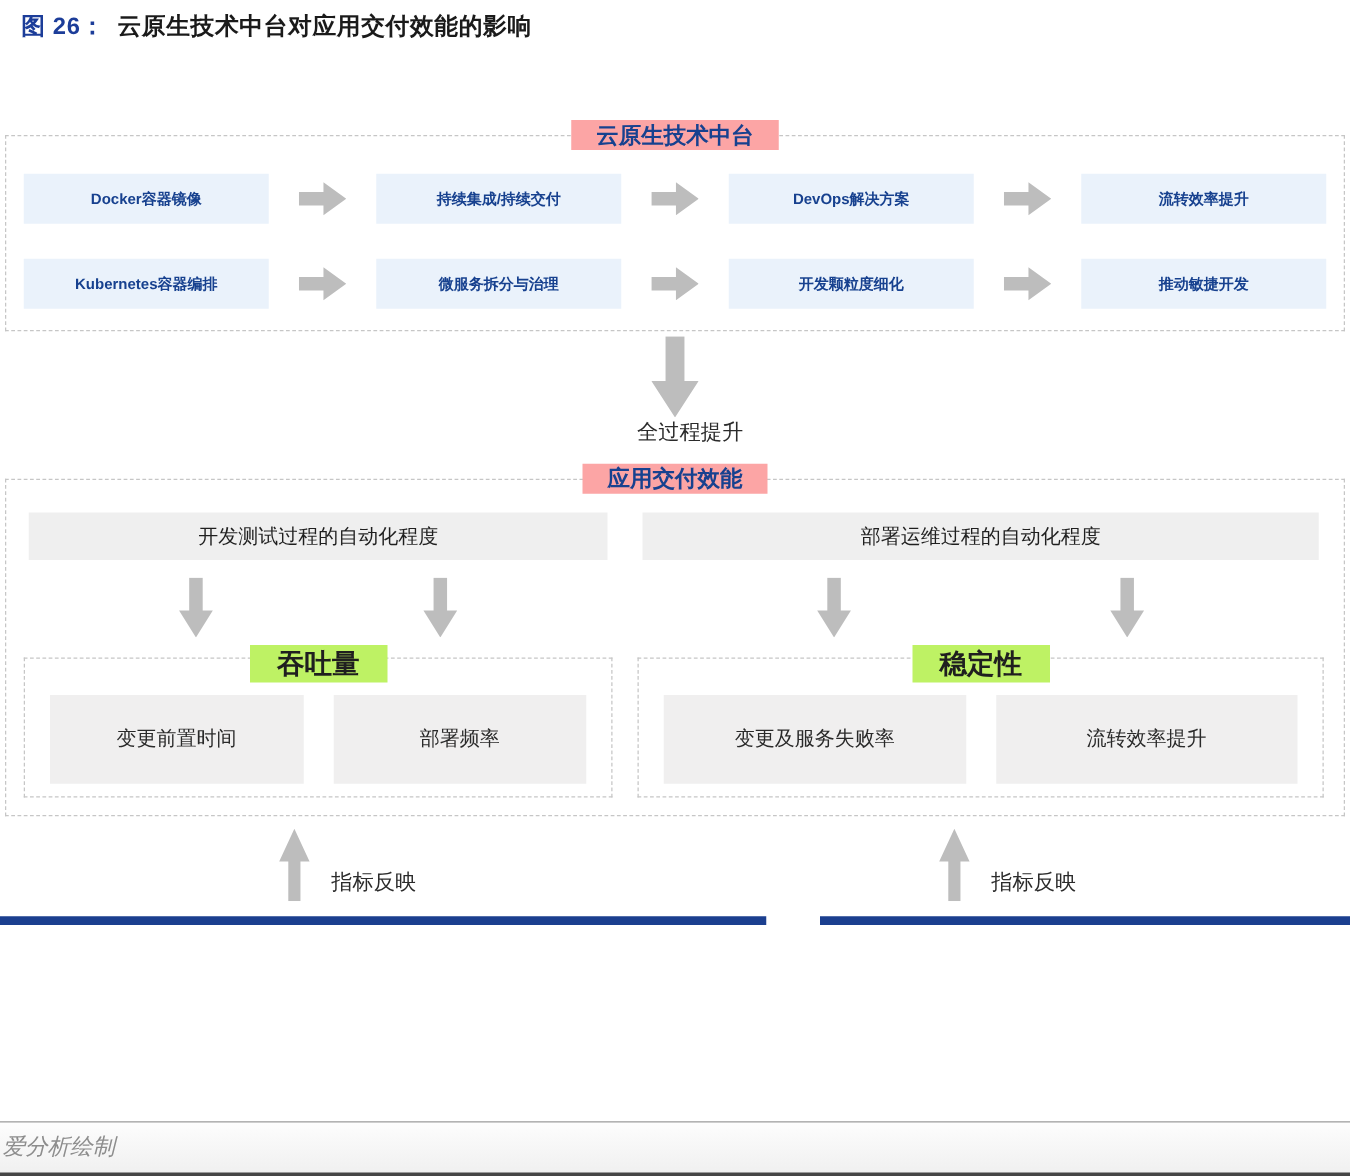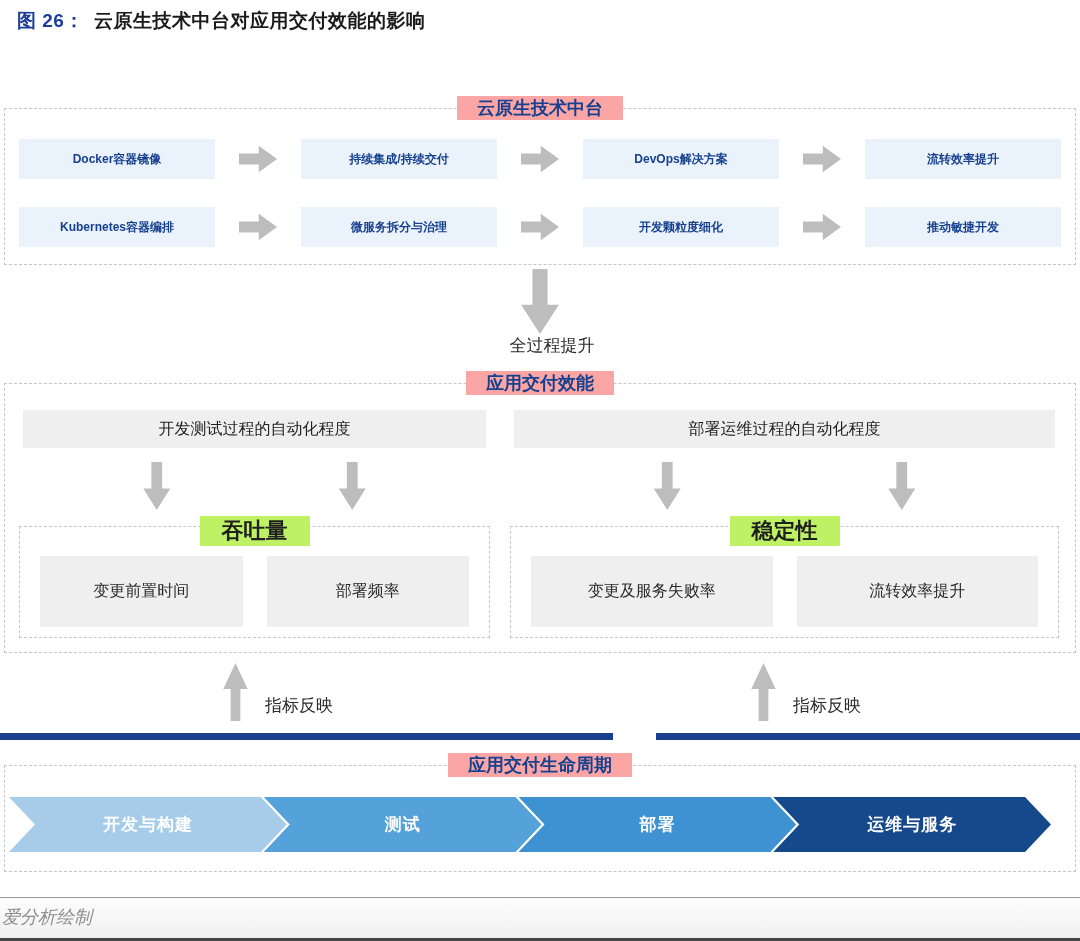--- a/index.html
+++ b/index.html
@@ -168,28 +168,19 @@
       <div class="fb-label">指标反映</div>
     </div>
   </div>
 
   <div class="blue-lines">
     <div class="seg1"></div>
     <div class="gap"></div>
     <div class="seg2"></div>
   </div>
 
-  <section class="dash-box lifecycle">
-    <div class="sec-title">应用交付生命周期</div>
-    <div class="chevron-bar">
-      <div class="chevron" style="background-color: rgb(166, 204, 234); color: rgb(255, 255, 255);">开发与构建</div>
-      <div class="chevron" style="background-color: rgb(85, 161, 217); color: rgb(255, 255, 255);">测试</div>
-      <div class="chevron" style="background-color: rgb(62, 146, 209); color: rgb(255, 255, 255);">部署</div>
-      <div class="chevron" style="background-color: rgb(22, 72, 140); color: rgb(255, 255, 255);">运维与服务</div>
-    </div>
-  </section>
 
   <div class="footer">
     <div class="credit">爱分析绘制</div>
     <div class="bottom-bar"></div>
   </div>
 
 </div>
 
 </body></html>

